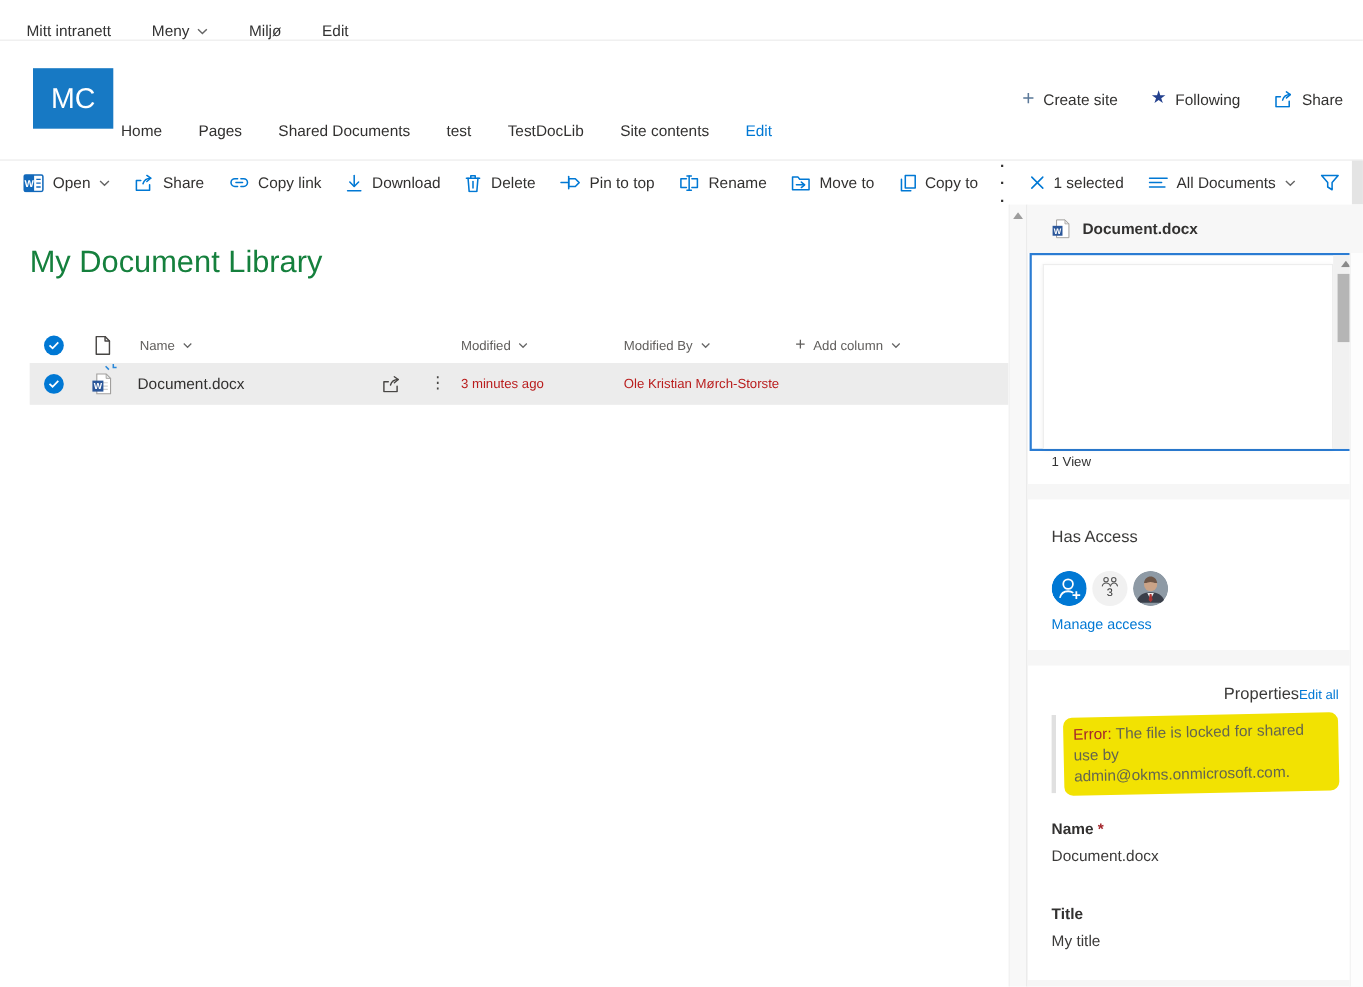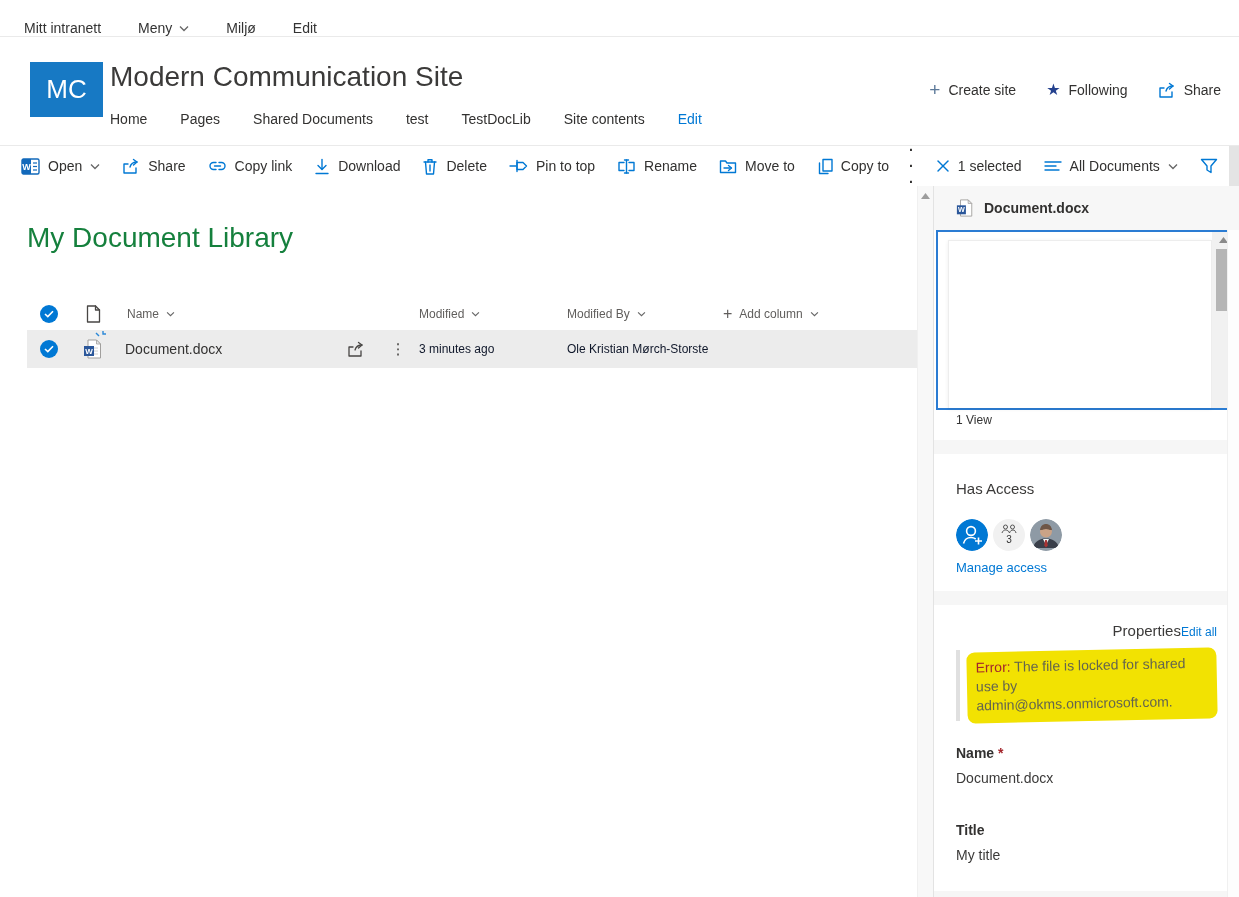--- a/index.html
+++ b/index.html
@@ -43,21 +43,21 @@
   
   .main { display:flex; height:711px; }
   .list-area { flex:1; padding-left:27px; background:#fff; overflow:hidden; }
   .list-title { font-size:28px; font-weight:300; color:#15803d; margin-top:36px; }
 
   .lib-grid { display:grid; grid-template-columns:44px 44px 220px 42px 42px 148px 156px 1fr; align-items:center; }
   .lib-head { margin-top:44px; height:32px; font-size:12px; color:#605e5c; }
   .head-cell { display:flex; align-items:center; gap:7px; cursor:pointer; }
   .lib-row { height:38px; background:#ececec; font-size:14px; cursor:pointer; }
   .cell-center { display:flex; justify-content:center; }
-  .muted12 { font-size:12px; color:#0f172a; }
+  .muted12 { font-size:12px; color:#b91c1c; }
 
   .check-circle { width:18px; height:18px; border-radius:50%; background:#0078d4;
     display:flex; align-items:center; justify-content:center; cursor:pointer; }
   .name-cell { display:flex; align-items:center; gap:6px; position:relative; }
   .new-glimmer { position:absolute; left:24px; top:-9px; }
   .row-name { padding-left:10px; color:#323130; }
   .dots-v { color:#484644; font-size:15px; letter-spacing:0; line-height:12px; cursor:pointer; text-align:center; }
 
   
   .list-scrollbar { width:16px; background:#f8f8f8; border-left:1px solid #f0f0f0;
@@ -113,21 +113,20 @@
     <svg width="10" height="7" viewBox="0 0 10 7" class="chev">
         <polyline points="1,1.5 5,5.5 9,1.5"></polyline>
       </svg>
   </span>
   <span class="suite-item">Miljø</span>
   <span class="suite-item">Edit</span>
 </div>
 
 <div class="site-header">
   <div class="logo">MC</div>
-  <div class="site-title">Modern Communication Site</div>
   <div class="site-nav">
     <span class="nav-item">Home</span>
     <span class="nav-item">Pages</span>
     <span class="nav-item">Shared Documents</span>
     <span class="nav-item">test</span>
     <span class="nav-item">TestDocLib</span>
     <span class="nav-item">Site contents</span>
     <span class="nav-item nav-edit">Edit</span>
   </div>
   <div class="header-actions">

